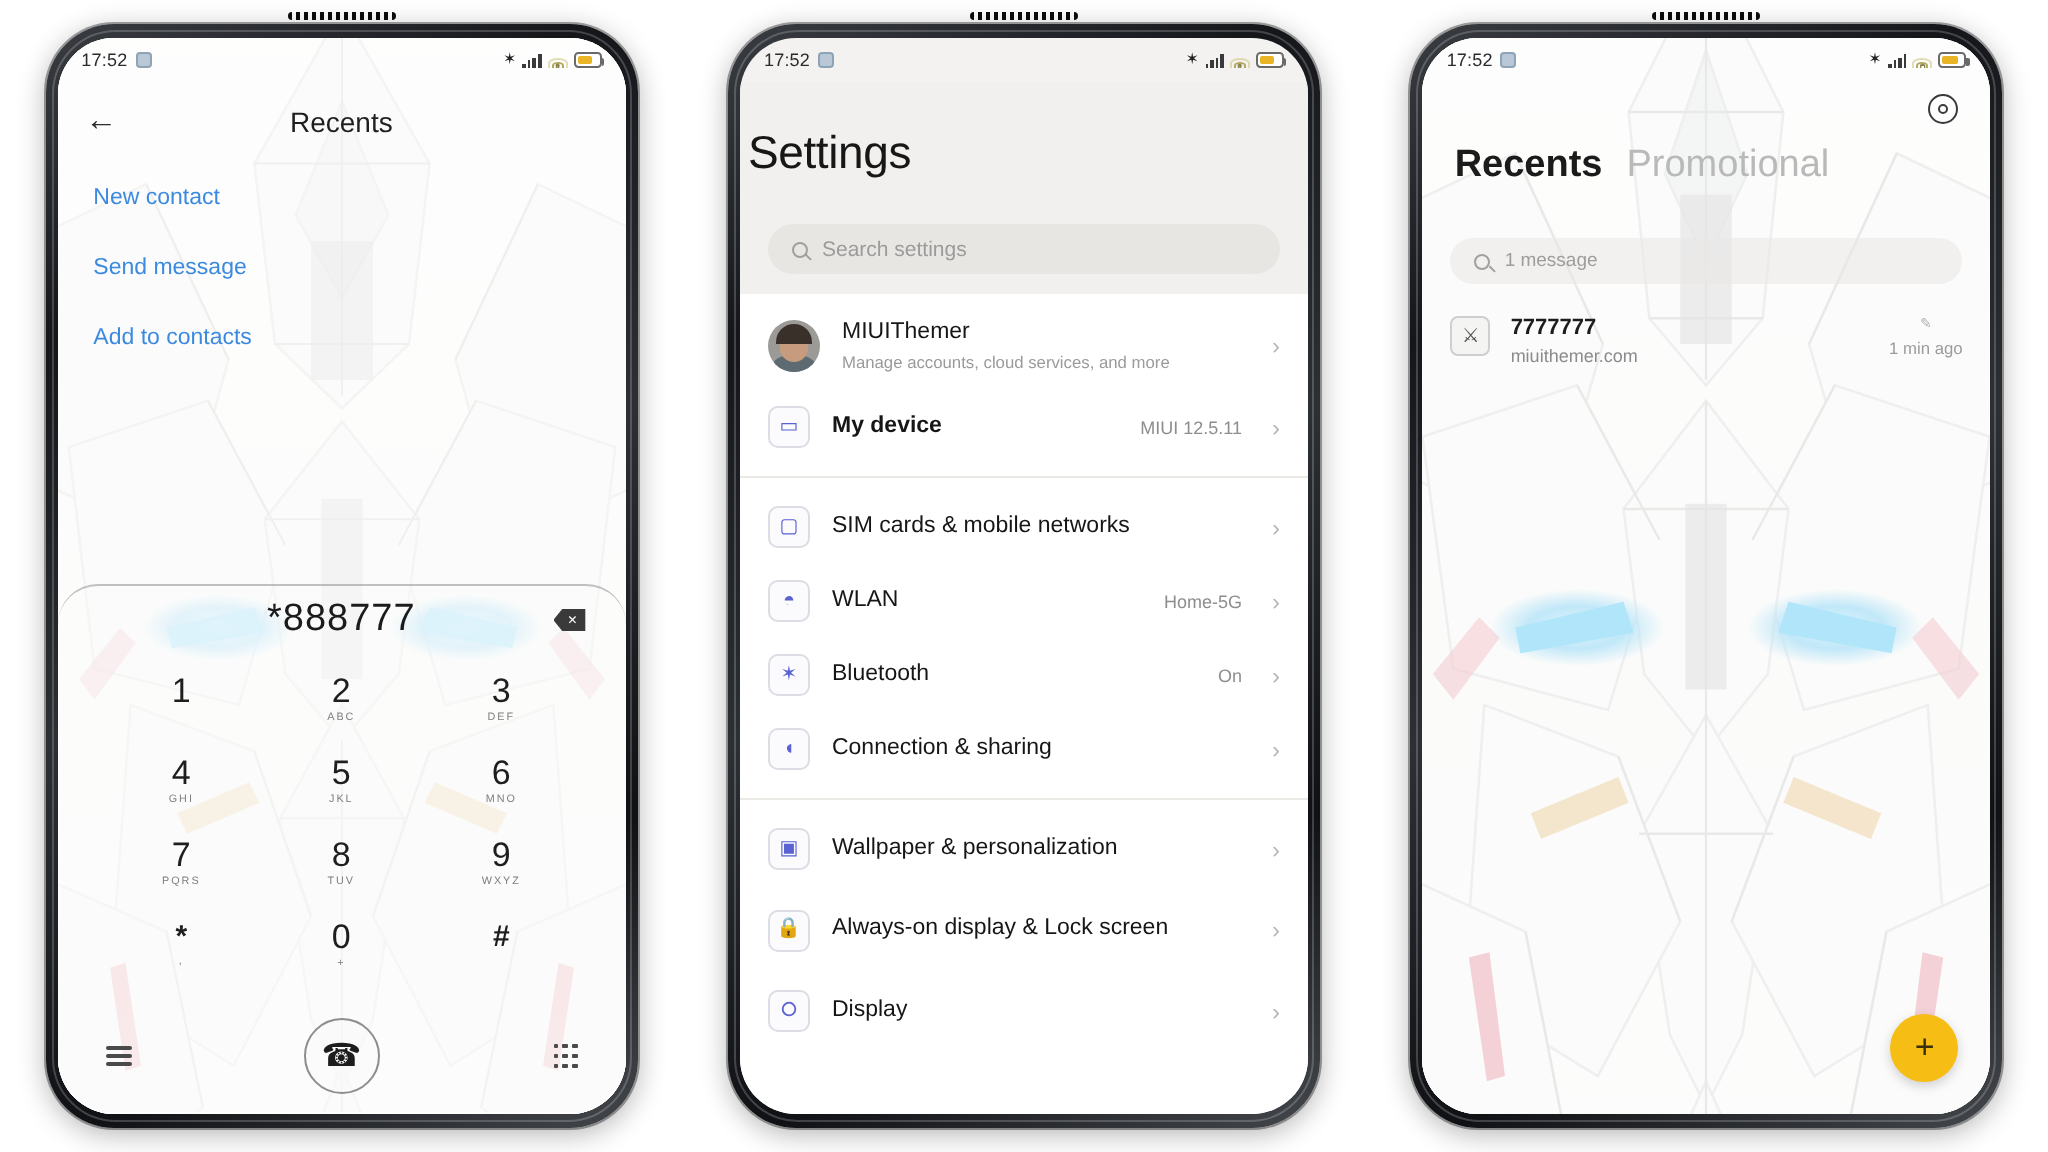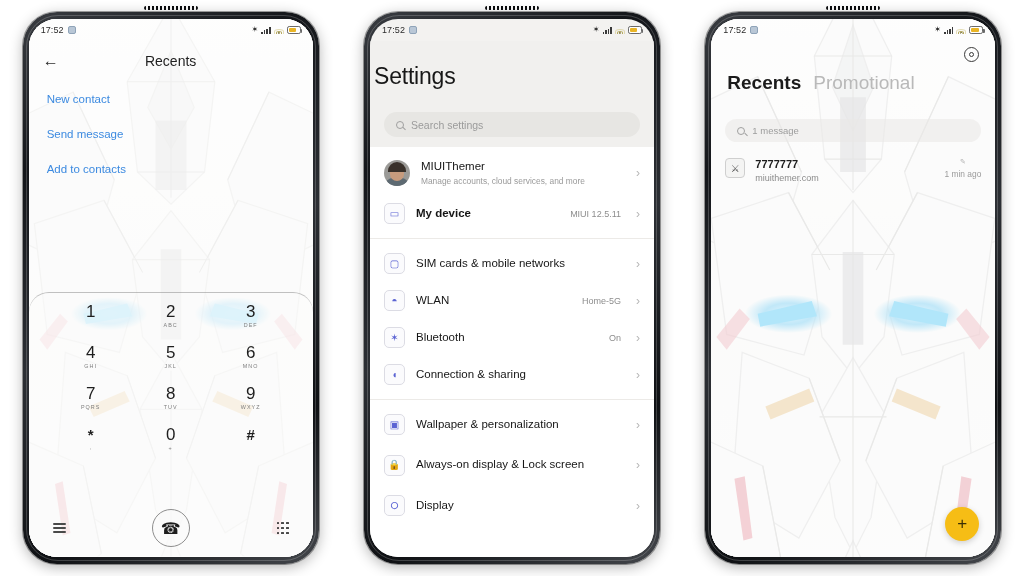--- a/index.html
+++ b/index.html
@@ -319,20 +319,24 @@
           <div class="p1-title">Recents</div>
         </div>
         <div class="p1-links">
           <div>New contact</div>
           <div>Send message</div>
           <div>Add to contacts</div>
         </div>
       </div>
 
       <div class="dialpanel">
+        <div class="dial-display">
+          <div class="dial-number">*888777</div>
+          <div class="dial-back"></div>
+        </div>
 
         <div class="keys">
           <div class="key">
             <span class="d">1</span>
             <span class="s"></span>
           </div>
           <div class="key">
             <span class="d">2</span>
             <span class="s">ABC</span>
           </div>

